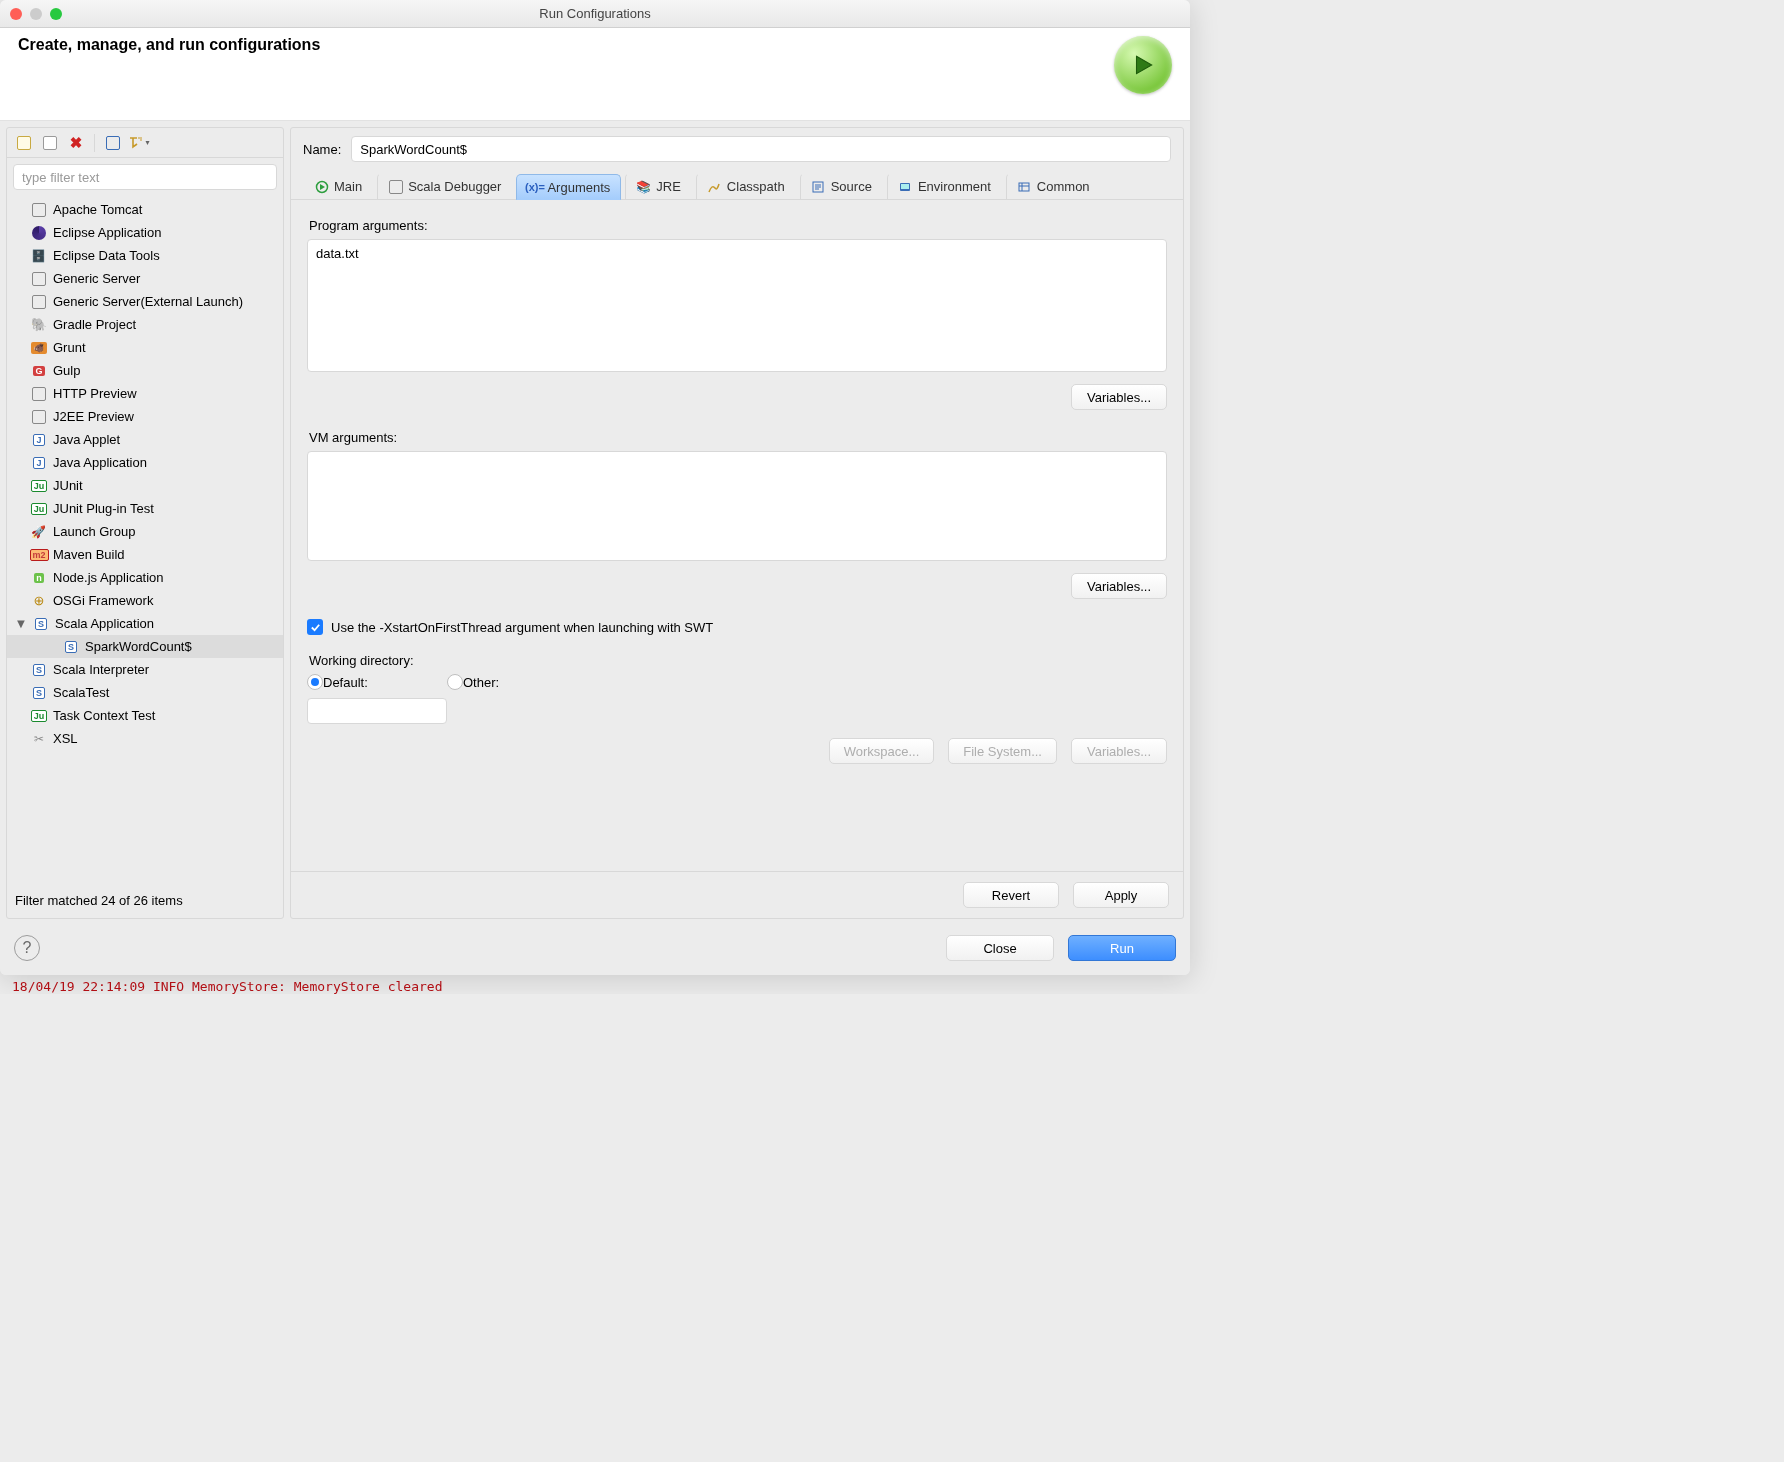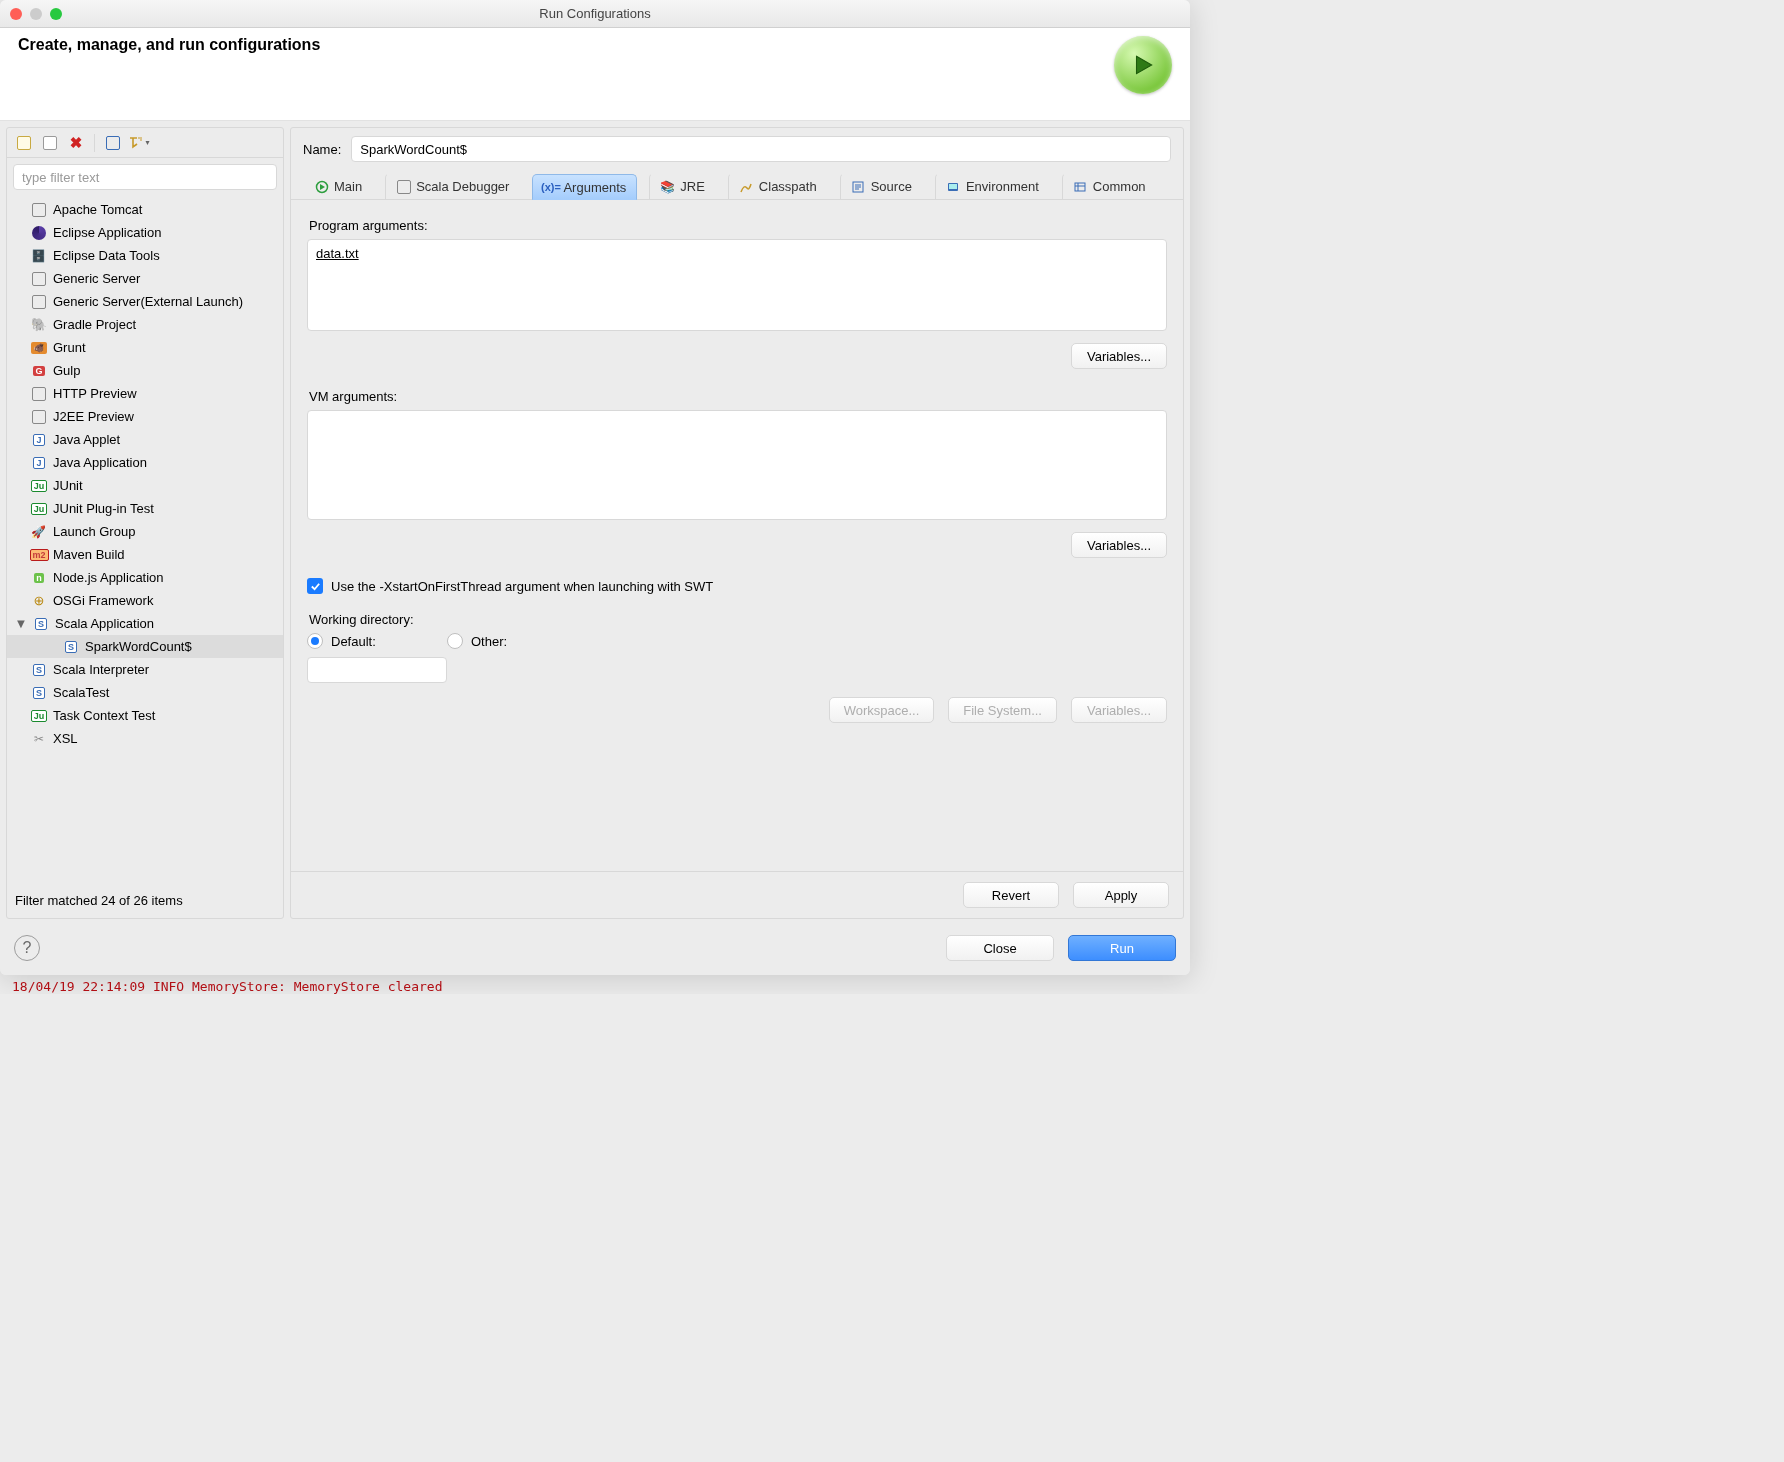--- a/index.html
+++ b/index.html
@@ -49,39 +49,39 @@
   .tree-item{display:flex;align-items:center;height:23px;padding:0 4px 0 24px;gap:6px;white-space:nowrap;cursor:default;}
   .tree-item .ico{width:16px;height:16px;display:flex;align-items:center;justify-content:center;font-size:11px;}
   .tree-item.child{padding-left:56px;}
   .tree-item.parent{padding-left:8px;}
   .tree-item.selected{background:#dcdcdc;}
   .tree .disclosure{width:12px;display:inline-flex;justify-content:center;color:#666;}
   .tree-status{padding:6px 8px 10px 8px;font-size:13px;}
   .name-row{display:flex;align-items:center;gap:10px;padding:8px 12px;}
   .name-row label{font-size:13px;}
   .name-row input{flex:1;height:26px;border:1px solid var(--border-light);border-radius:4px;padding:0 8px;font-size:13px;}
-  .tabs{display:flex;padding:0 12px;gap:12px;font-size:13px;border-bottom:1px solid var(--border-light);align-items:flex-end;height:30px;}
+  .tabs{display:flex;padding:0 12px;gap:4px;font-size:13px;border-bottom:1px solid var(--border-light);align-items:flex-end;height:30px;}
   .tab{display:flex;align-items:center;gap:5px;padding:0 10px;height:26px;border:1px solid transparent;border-bottom:none;border-top-left-radius:5px;border-top-right-radius:5px;color:#333;cursor:default;}
   .tab .ico{width:15px;height:15px;display:flex;align-items:center;justify-content:center;}
   .tab.sep{border-left:1px solid var(--border-light);}
   .tab.active{background:linear-gradient(var(--blue-grad-top),var(--blue-grad-bot));border:1px solid #8fb9e8;border-bottom:1px solid var(--blue-grad-bot);position:relative;top:1px;}
   .tabbody{flex:1;padding:14px 16px;overflow:auto;background:var(--bg-window);}
   .section-label{font-size:13px;margin:4px 0 6px 2px;}
   .ta{width:100%;border:1px solid var(--border-light);border-radius:4px;background:#fff;font-size:13px;padding:6px 8px;resize:none;}
-  .ta.prog{height:92px;text-decoration:underline;}
+  .ta.prog{height:133px;}
   .ta.vm{height:110px;}
   .btn-row{display:flex;justify-content:flex-end;margin:8px 0 20px 0;}
   .btn{min-width:96px;height:26px;border:1px solid var(--border-light);border-radius:5px;background:linear-gradient(#fff,#f1f1f1);font-size:13px;padding:0 14px;cursor:default;display:inline-flex;align-items:center;justify-content:center;}
   .btn.primary{background:linear-gradient(var(--blue-run-hi),var(--blue-run));border:1px solid #3277d6;color:#fff;font-weight:500;}
   .btn:disabled,.btn.disabled{color:#aeaeae;}
   .check-row{display:flex;align-items:center;gap:8px;font-size:13px;margin-bottom:18px;}
   .check{width:16px;height:16px;border-radius:3px;background:var(--blue);display:flex;align-items:center;justify-content:center;}
   .check svg{width:11px;height:11px;}
   .radio-grid{display:grid;grid-template-columns:140px 1fr;row-gap:8px;align-items:center;margin-top:6px;}
-  .radio-label{display:flex;align-items:center;gap:8px;font-size:13px;}
+  .radio-label{display:flex;align-items:center;font-size:13px;}
   .radio{width:16px;height:16px;border-radius:50%;border:1px solid var(--border);display:flex;align-items:center;justify-content:center;background:#fff;}
   .radio.on::after{content:"";width:8px;height:8px;border-radius:50%;background:var(--blue);}
   .wd-input{height:26px;border:1px solid var(--border-light);border-radius:4px;background:#fff;font-size:13px;padding:0 8px;color:#333;}
   .wd-input.ro{color:#888;background:#fafafa;}
   .wd-btnrow{display:flex;justify-content:flex-end;gap:14px;margin:14px 0 0 0;}
   .apply-row{display:flex;justify-content:flex-end;gap:14px;padding:10px 14px;border-top:1px solid var(--border-light);}
   .footer{display:flex;align-items:center;justify-content:space-between;padding:10px 14px 14px 14px;background:var(--bg-window);}
   .help-circ{width:26px;height:26px;border-radius:50%;border:1.5px solid #9c9c9c;display:flex;align-items:center;justify-content:center;color:#6a6a6a;font-size:16px;}
   .footer .right-btns{display:flex;gap:14px;}
   .console-line{font-family:Menlo,monospace;font-size:13px;color:#b10e14;padding:4px 12px 0 12px;}

